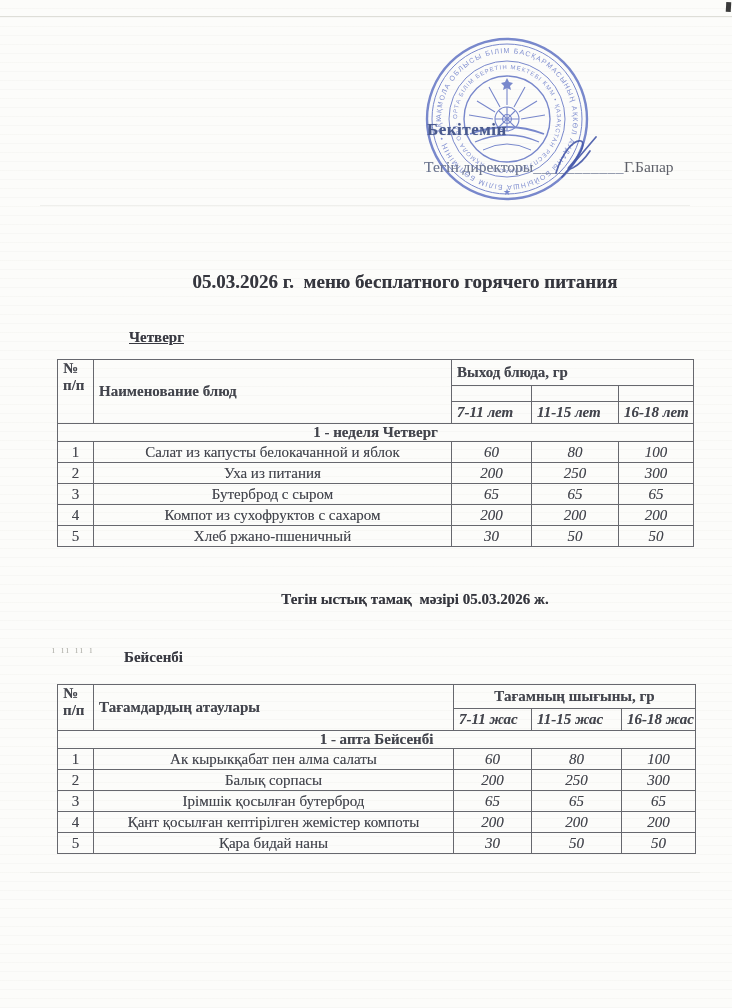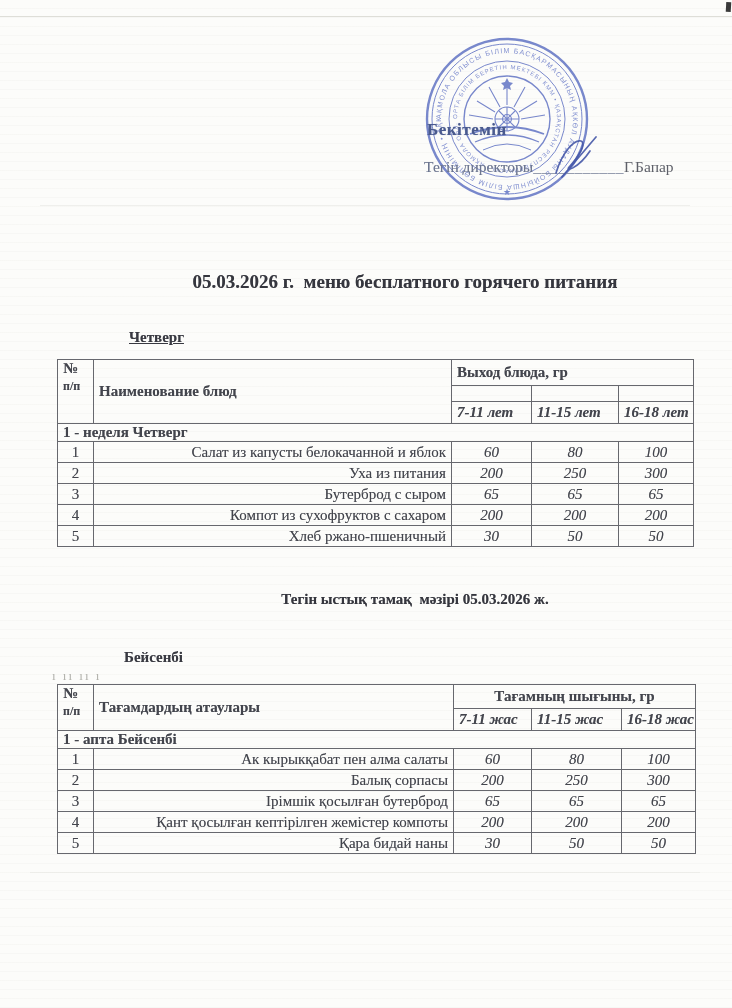--- a/index.html
+++ b/index.html
@@ -37,39 +37,39 @@
   }
   .day-label{position:absolute;font-size:15px;font-weight:bold;color:#383941;
     text-shadow:0 0 .5px rgba(55,57,66,.45);}
   .day-ru{left:129px;top:329px;text-decoration:underline;}
   .title-kz{
     position:absolute;left:100px;top:591px;width:630px;text-align:center;
     font-size:15px;font-weight:bold;color:#35363e;white-space:pre;
     text-shadow:0 0 .5px rgba(55,57,66,.5);
   }
   .day-kz{left:124px;top:649px;}
-  .scan-dots{position:absolute;left:52px;top:668px;font-size:13px;color:#b3b3ad;letter-spacing:2px;}
+  .scan-dots{position:absolute;left:52px;top:644px;font-size:10px;color:#b3b3ad;letter-spacing:2px;}
 
   
   table.menu{position:absolute;border-collapse:collapse;table-layout:fixed;}
   table.menu th,table.menu td{
     border:1px solid #67686e;padding:0 5px;font-size:15px;color:#43454d;
     overflow:hidden;white-space:nowrap;text-shadow:0 0 .4px rgba(62,64,72,.45);
   }
   .t-ru{left:57px;top:359px;width:636px;}
   .t-kz{left:57px;top:684px;width:638px;}
   th.h-no{font-weight:bold;text-align:left;vertical-align:top;line-height:1.1;padding-top:2px;color:#3b3c44;}
-  th.h-no .no2{font-size:12px;}
+  th.h-no .no2{font-size:15px;}
   th.h-dish{font-weight:bold;text-align:left;vertical-align:middle;color:#3b3c44;}
   th.h-out{font-weight:bold;text-align:left;color:#3b3c44;}
   th.h-out-c{font-weight:bold;text-align:center;color:#3b3c44;}
   th.h-age{font-weight:bold;font-style:italic;text-align:left;color:#3b3c44;}
-  td.week{font-weight:bold;color:#36373f;}
+  td.week{font-weight:bold;text-align:center;color:#36373f;}
   td.c-no{text-align:center;}
-  td.c-dish{text-align:right;}
+  td.c-dish{text-align:center;}
   td.c-val{text-align:center;font-style:italic;}
 </style>
 </head>
 <body>
 
 <div class="doc">
   <div class="noise"></div>
   <div class="streak" style="left:0;top:16px;width:732px;"></div>
   <div class="streak" style="left:40px;top:205px;width:650px;opacity:.35;"></div>
   <div class="streak" style="left:30px;top:872px;width:670px;opacity:.3;"></div>

